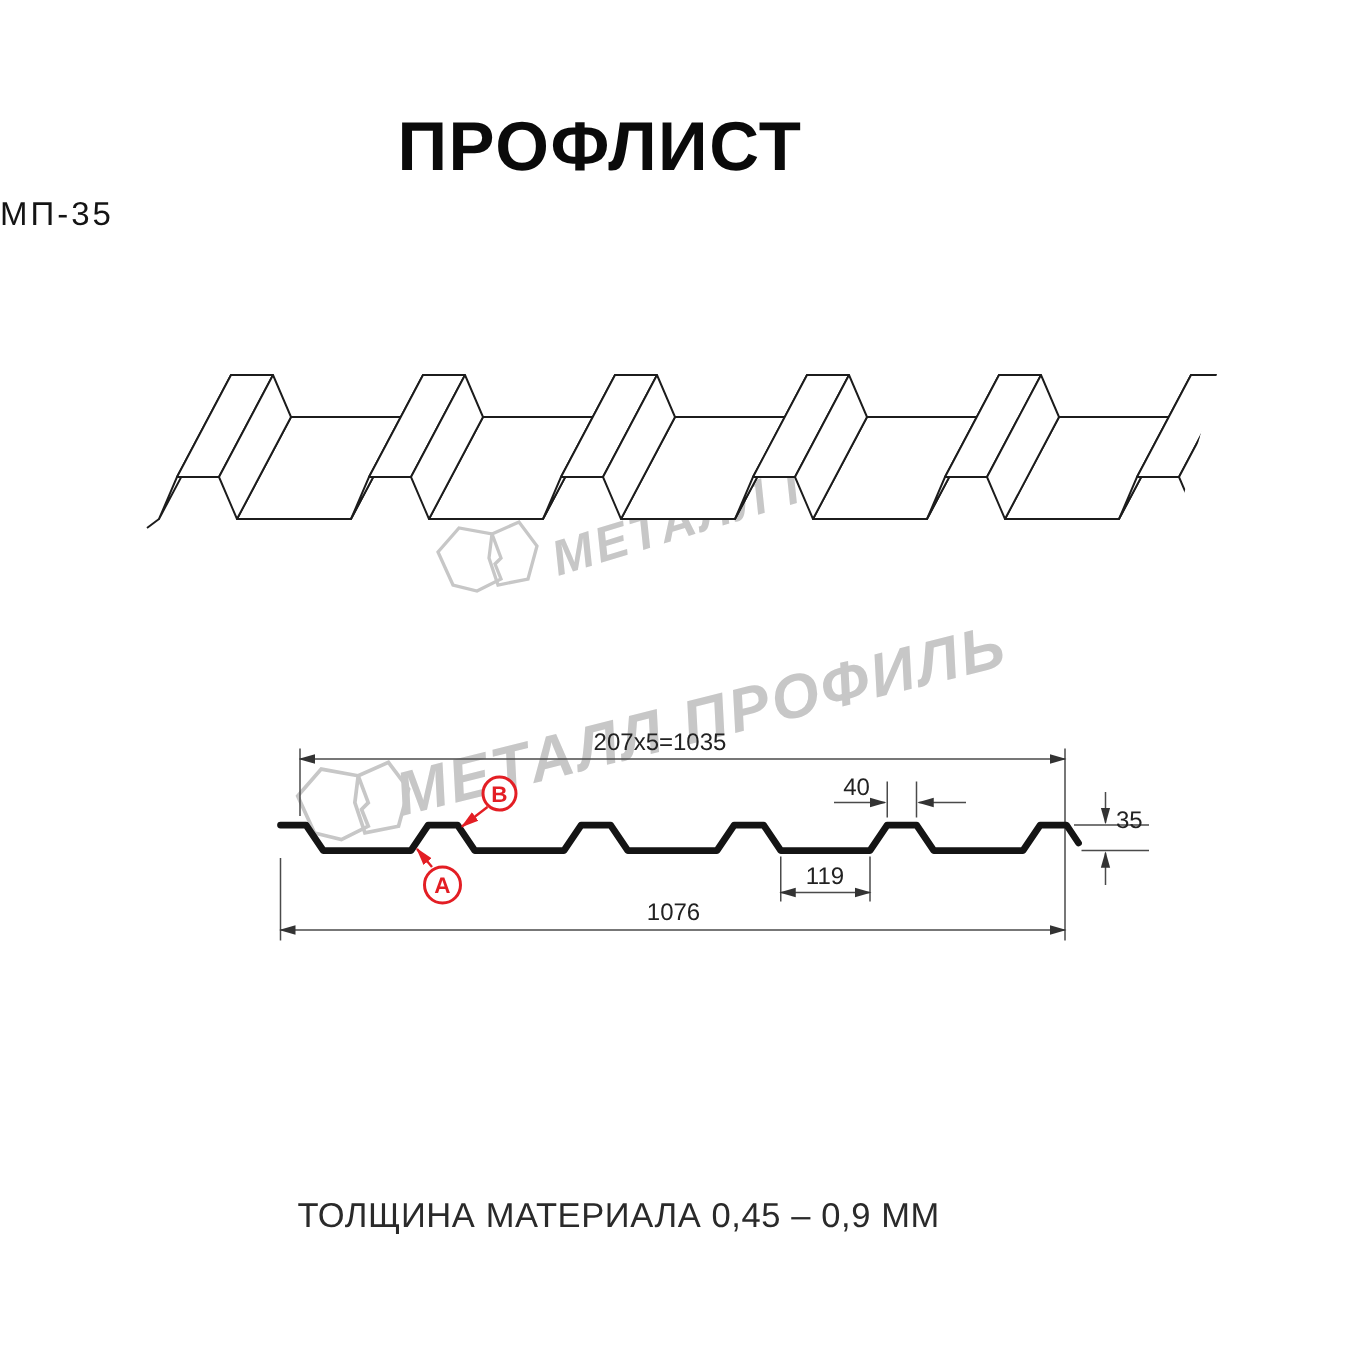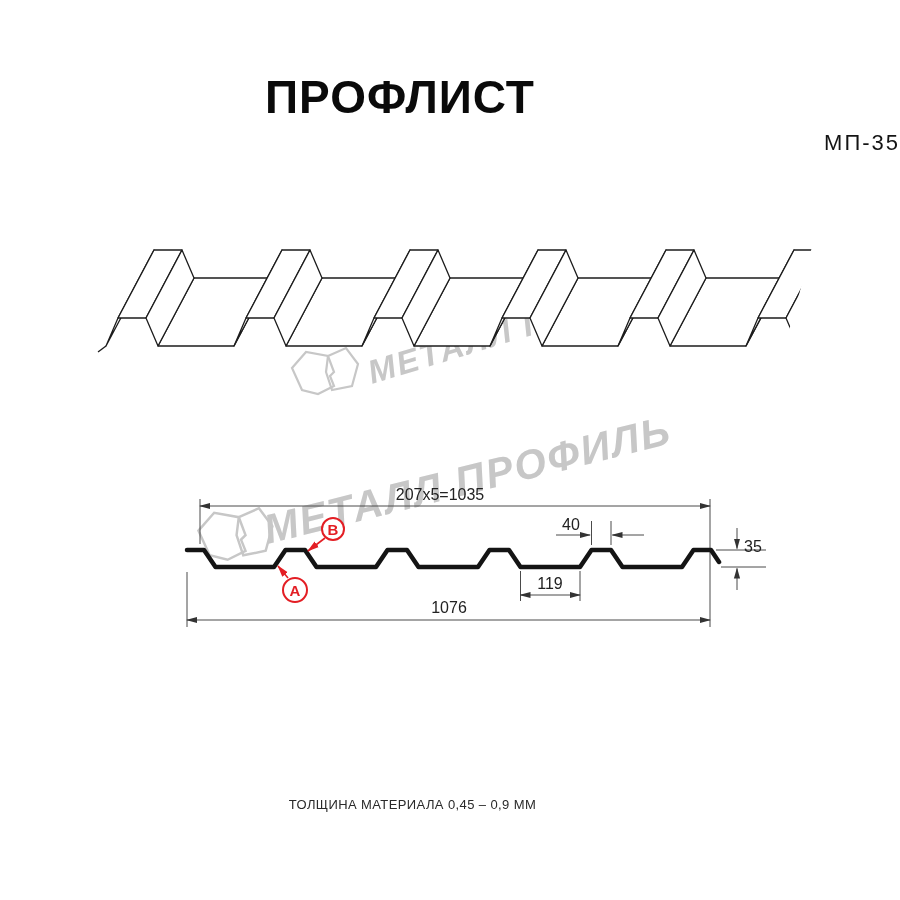--- a/index.html
+++ b/index.html
@@ -5,26 +5,26 @@
   html,body{margin:0;padding:0;}
   body{
     width:900px;height:900px;background:#ffffff;position:relative;overflow:hidden;
     font-family:"Liberation Sans", sans-serif;
   }
   .page-title{
     position:absolute;top:74px;left:0;width:800px;text-align:center;
     font-size:46px;font-weight:800;letter-spacing:1px;color:#0a0a0a;line-height:1;
   }
   .page-subtitle{
-    position:absolute;top:132px;left:0;width:900px;text-align:right;
+    position:absolute;top:132px;left:0;width:900px;text-align:left;
     font-size:22px;font-weight:500;letter-spacing:2px;color:#141414;line-height:1;
   }
   .footer-text{
     position:absolute;top:797px;left:0;width:825px;text-align:center;
-    font-size:13px;font-weight:500;letter-spacing:0.4px;color:#2a2a2a;line-height:1.2;
+    font-size:23px;font-weight:500;letter-spacing:0.4px;color:#2a2a2a;line-height:1.2;
   }
   svg{position:absolute;top:0;left:0;}
   .thin{stroke:#4a4a4a;stroke-width:1;fill:none;}
   .dimtxt{font-family:"Liberation Sans", sans-serif;font-size:16px;fill:#222;}
   .wmtxt{font-family:"Liberation Sans", sans-serif;font-weight:bold;font-style:italic;fill:#c7c7c7;letter-spacing:2px;}
   .sheet3d{stroke:#1c1c1c;stroke-width:1.3;fill:#ffffff;stroke-linejoin:round;}
   .callout-circ{stroke:#e31e24;stroke-width:2;fill:#ffffff;}
   .callout-letter{font-family:"Liberation Sans", sans-serif;font-size:15px;font-weight:600;fill:#e31e24;}
   .redline{stroke:#e31e24;stroke-width:1.6;fill:none;}
 </style>

